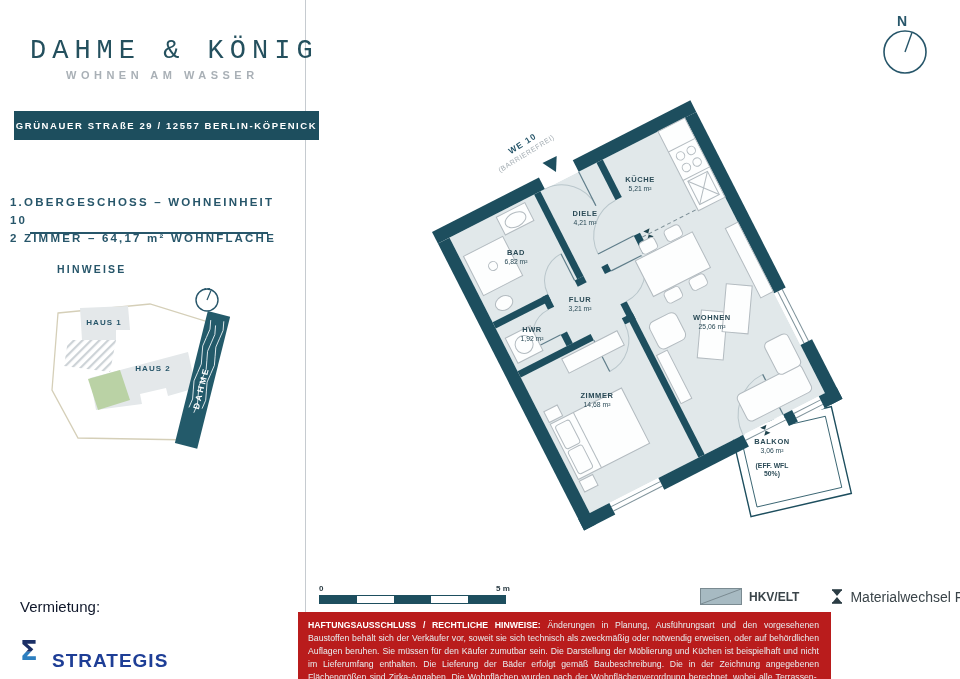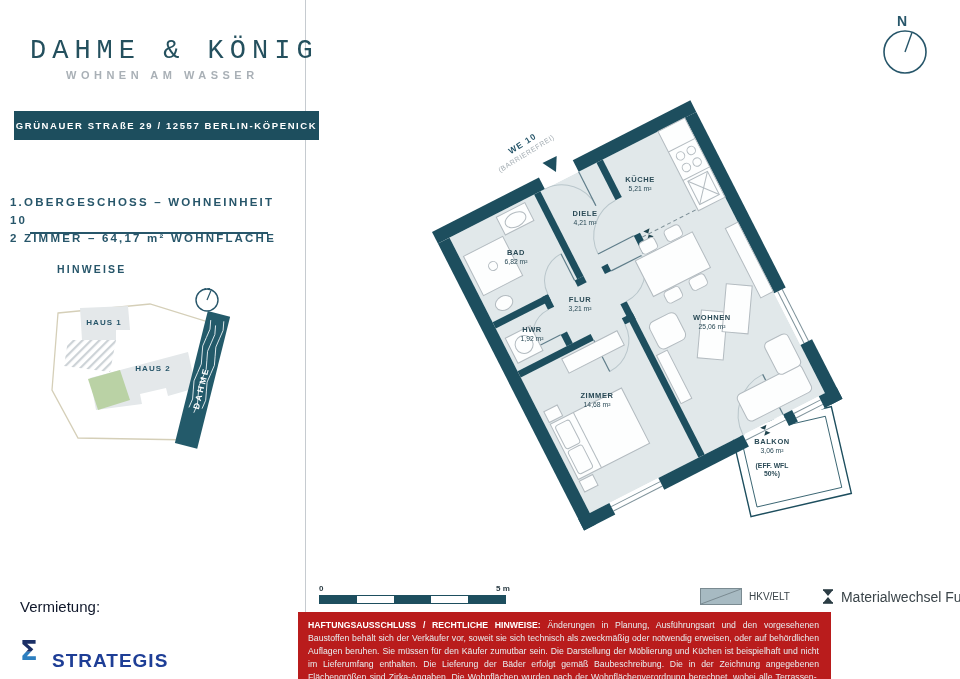--- a/index.html
+++ b/index.html
@@ -38,21 +38,21 @@
   
   .scale-zero{position:absolute;left:319px;top:584px;font-size:8px;color:#2b3c44;font-weight:bold;}
   .scale-five{position:absolute;left:487px;top:584px;font-size:8px;color:#2b3c44;font-weight:bold;margin-left:9px;}
   .scale-bar{position:absolute;left:319px;top:595px;width:185px;height:7px;border:1px solid #1d4e5e;
       display:flex;}
   .scale-bar div{height:100%;flex:1;}
   .seg-dark{background:#1d4e5e;} .seg-light{background:#ffffff;}
   .legend{position:absolute;left:700px;top:588px;display:flex;align-items:center;gap:7px;}
   .legend-swatch{width:40px;height:15px;background:#a7bac2;border:1px solid #7a8a91;position:relative;}
   .legend-swatch svg{position:absolute;left:0;top:0;}
-  .legend-label{font-size:10px;color:#3a4449;font-weight:normal;white-space:nowrap;}
+  .legend-label{font-size:12px;color:#3a4449;font-weight:bold;white-space:nowrap;}
   .legend-label2{font-size:14px;color:#3a4449;white-space:nowrap;}
   .legend-gap{width:18px;}
 
   
   .footer{position:absolute;left:298px;top:612px;width:533px;height:67px;background:#b91c1c;
       box-sizing:border-box;padding:7px 12px 0 10px;color:#e8eef0;}
   .footer p{margin:0;font-size:8.7px;line-height:1.5;text-align:justify;}
   .footer strong{color:#ffffff;}
 </style>
 </head>

